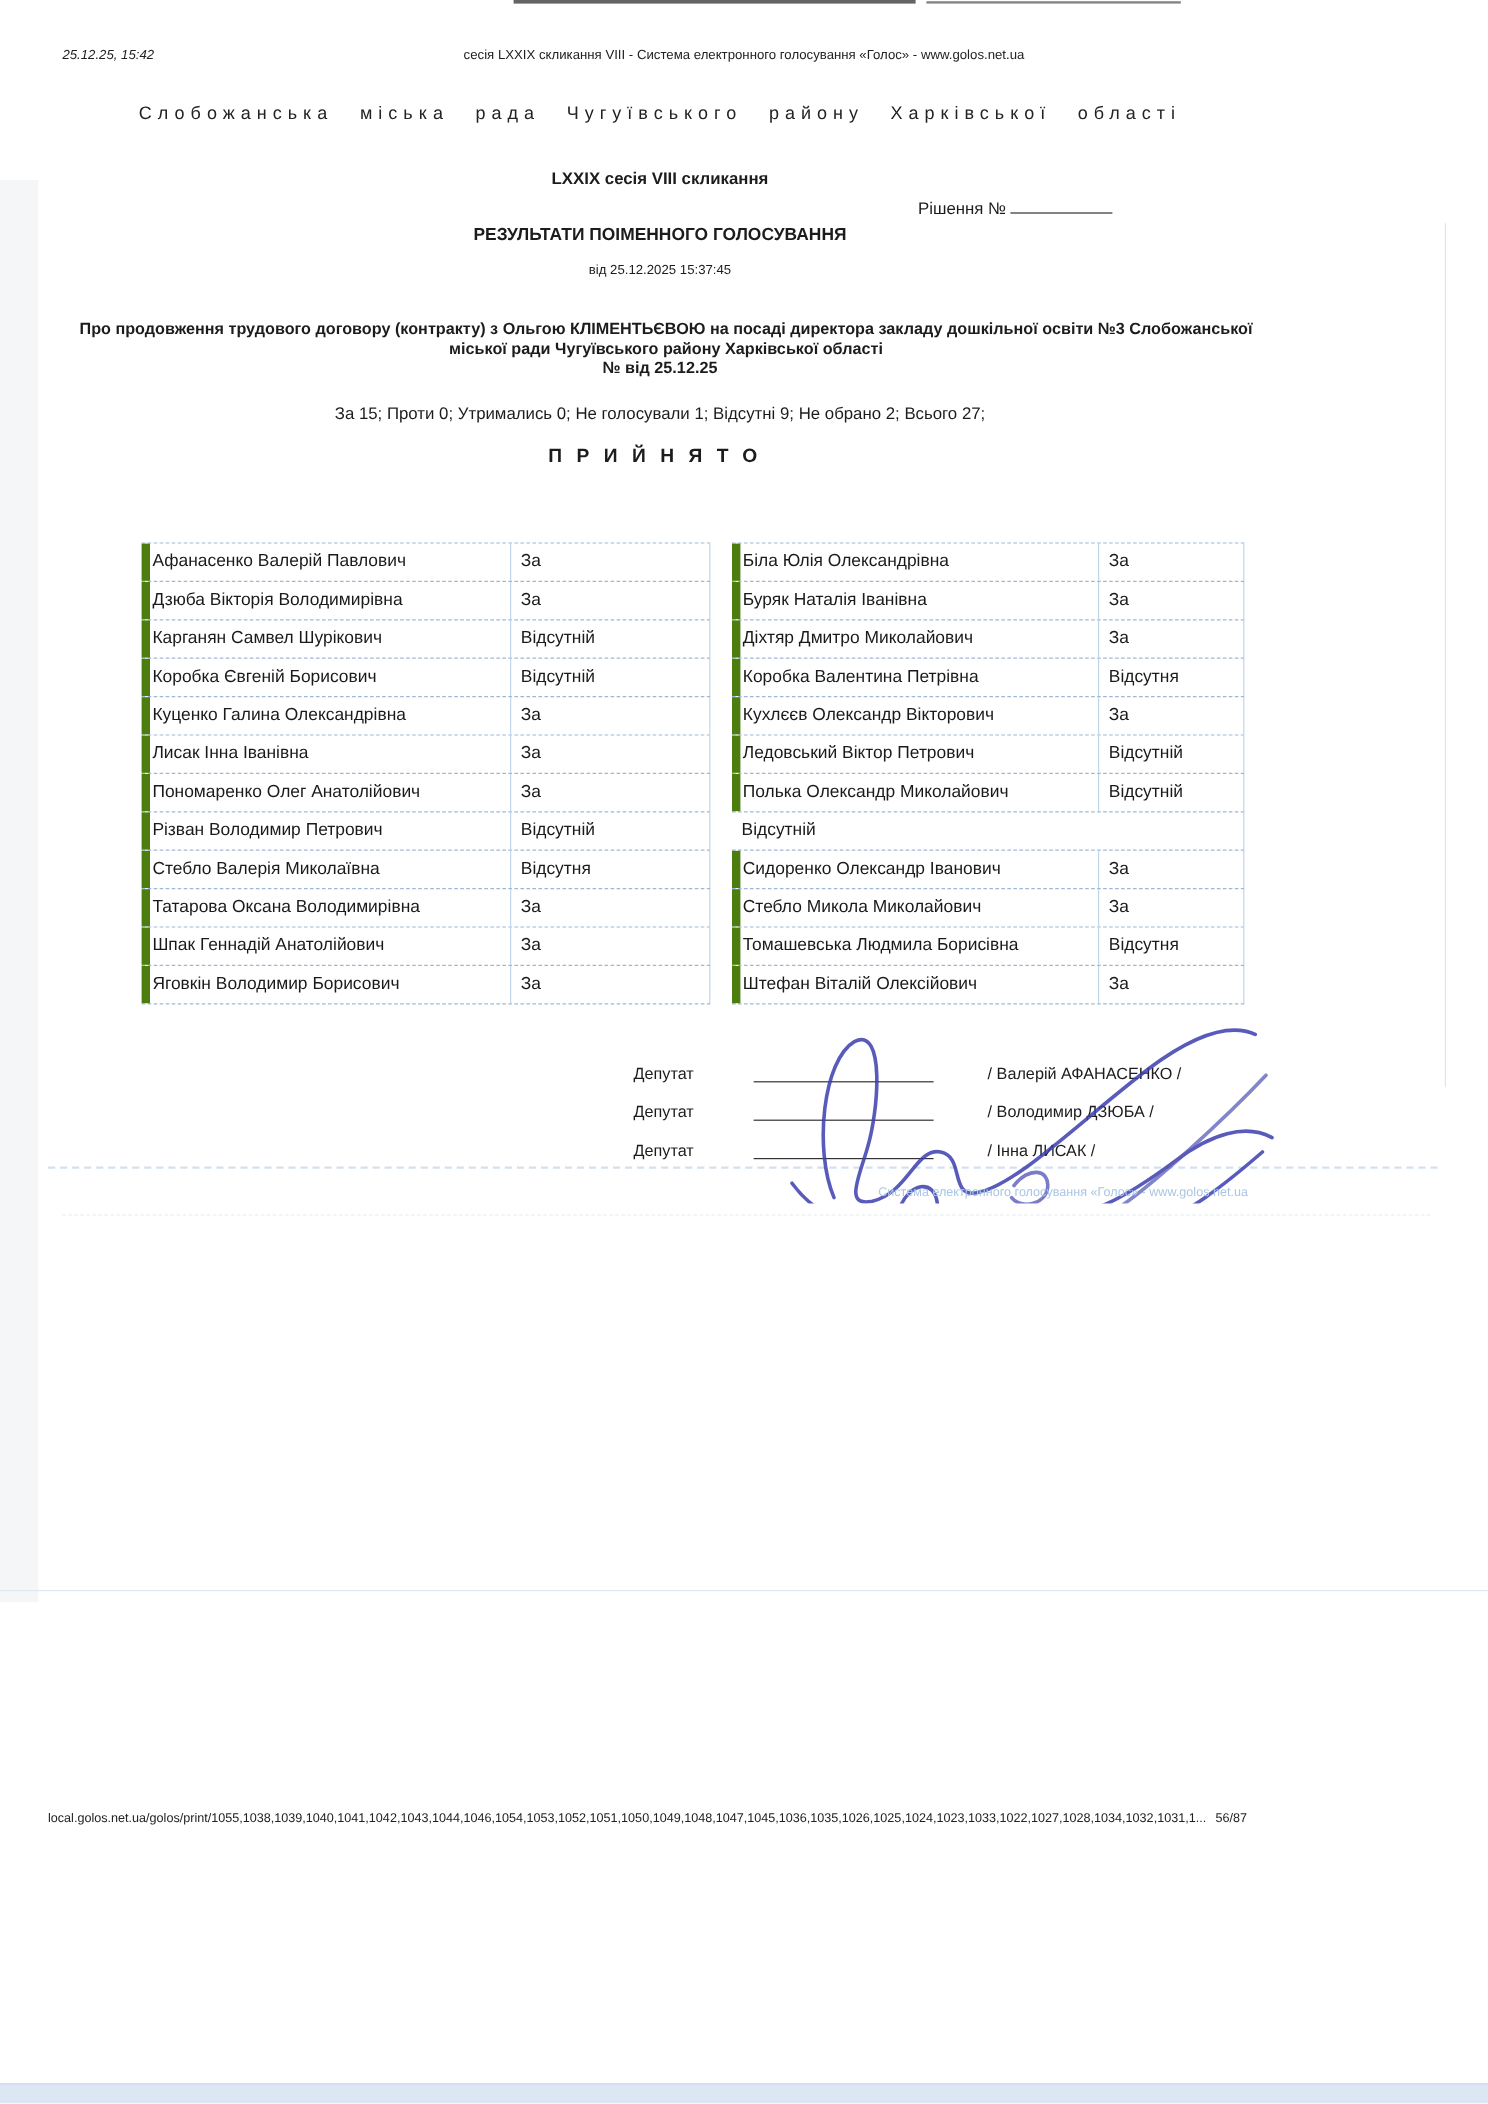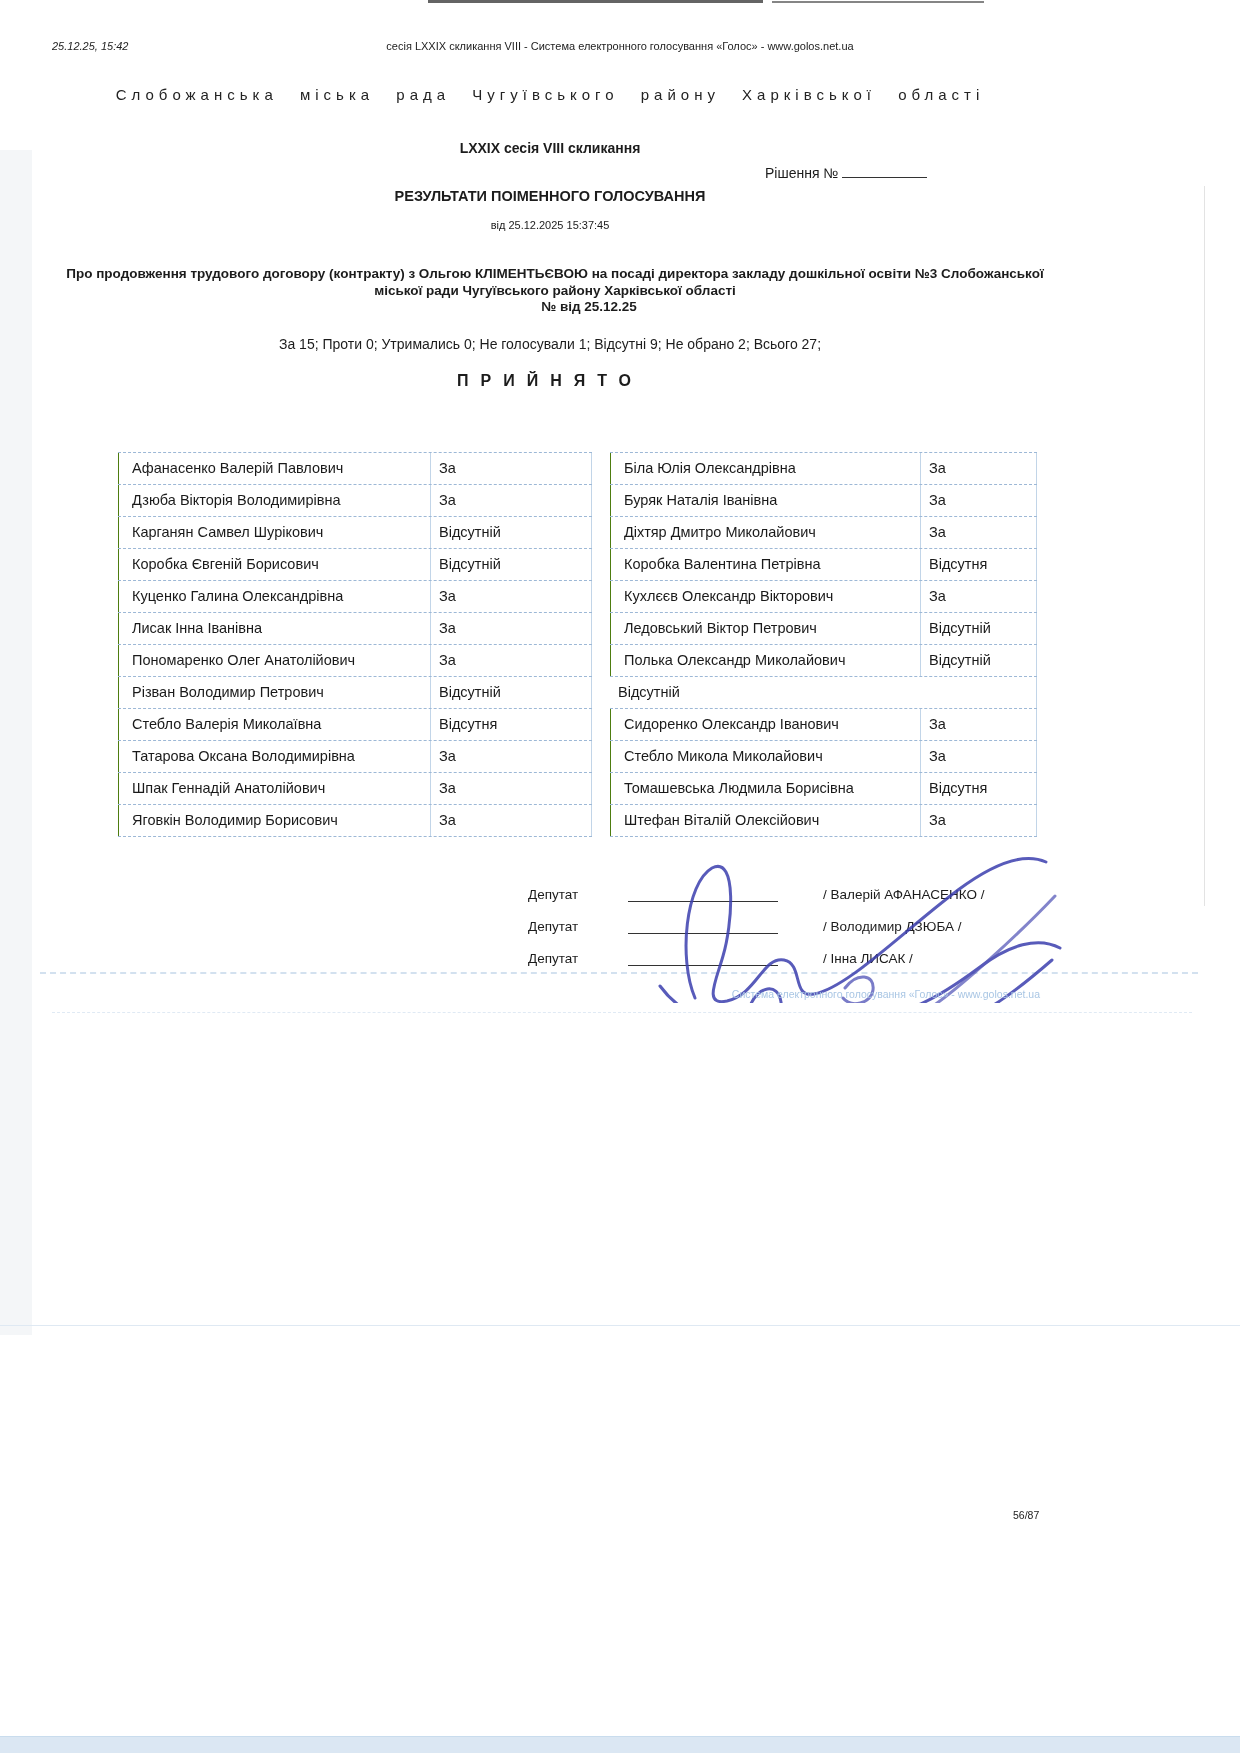--- a/index.html
+++ b/index.html
@@ -29,34 +29,34 @@
   .ftr-page{position:absolute;top:1509px;left:1013px;font-size:10.5px;color:#222;}
 
   
   .c-band{position:absolute;left:0;width:1100px;text-align:center;}
   .council-title{top:86px;font-size:15px;letter-spacing:5px;word-spacing:13px;color:#232323;}
   .session-title{top:140px;font-size:14px;font-weight:bold;}
   .results-heading{top:188px;font-size:14.5px;font-weight:bold;}
   .vote-datetime{top:219px;font-size:11px;}
   .vote-basis{top:236px;font-size:13.5px;}
   .subject{top:265px;left:50px;width:1010px;font-size:13.5px;font-weight:bold;line-height:17px;}
-  .subject-number{top:299px;font-size:13.5px;font-weight:bold;padding-left:39px;}
+  .subject-number{top:299px;font-size:13.5px;font-weight:bold;}
   .totals{top:336px;font-size:14px;}
   .result-status{top:372px;font-size:16px;font-weight:bold;letter-spacing:12px;}
 
   .decision-line{position:absolute;top:163px;left:765px;font-size:14px;}
   .blank-line{display:inline-block;width:85px;border-bottom:1px solid #333;height:14px;margin-left:4px;vertical-align:baseline;}
 
   
   .vtable{position:absolute;top:452px;border-top:1px dashed #9db8d6;background:transparent;}
   .vtable-left{left:118px;width:474px;}
   .vtable-right{left:610px;width:427px;}
   .vrow{display:flex;height:31px;border-bottom:1px dashed #9db8d6;}
-  .vname{flex:0 0 auto;border-left:1px solid #4d7c0f;border-right:1px solid #c2d5e8;
-         padding-left:13px;line-height:31px;font-size:14.5px;white-space:nowrap;overflow:hidden;color:#1a1a1a;}
+  .vname{flex:0 0 auto;border-left:7px solid #4d7c0f;border-right:1px solid #c2d5e8;
+         padding-left:2px;line-height:31px;font-size:14.5px;white-space:nowrap;overflow:hidden;color:#1a1a1a;}
   .vtable-left  .vname{width:298px;}
   .vtable-right .vname{width:296px;}
   .vvote{flex:1 1 auto;border-right:1px solid #c2d5e8;padding-left:8px;line-height:31px;font-size:14.5px;color:#1a1a1a;}
 
   
   .sig-row{position:absolute;left:528px;display:flex;align-items:flex-end;height:18px;font-size:13.5px;}
   .sig-role{width:100px;}
   .sig-line{width:150px;height:15px;border-bottom:1px solid #333;}
   .sig-name{margin-left:45px;white-space:nowrap;}
   .sig-ink{position:absolute;left:600px;top:838px;width:520px;height:165px;pointer-events:none;}
@@ -218,15 +218,16 @@
       <path d="M60 148 C 82 178, 120 192, 152 183 C 192 171, 230 166, 262 174 C 301 183, 341 158, 380 129 C 409 107, 438 98, 460 110"></path>
       <path d="M112 182 C 138 212, 180 224, 216 214 C 260 201, 310 204, 350 189 C 390 174, 422 148, 452 122"></path>
       <path d="M150 168 c 8 -20, 28 -24, 31 -4 c 2 17, -20 26, -31 15"></path>
       <path d="M245 150 c 12 -16, 30 -14, 28 2 c -2 14, -22 18, -30 8" opacity="0.8"></path>
       <path d="M330 170 C 360 150, 420 95, 455 58" opacity="0.75"></path>
     </g>
   </svg>
 
   <div class="watermark">Система електронного голосування «Голос» - www.golos.net.ua</div>
 
+  <div class="ftr-url">local.golos.net.ua/golos/print/1055,1038,1039,1040,1041,1042,1043,1044,1046,1054,1053,1052,1051,1050,1049,1048,1047,1045,1036,1035,1026,1025,1024,1023,1033,1022,1027,1028,1034,1032,1031,1...</div>
   <div class="ftr-page">56/87</div>
 
 </div>
 
 </body></html>

